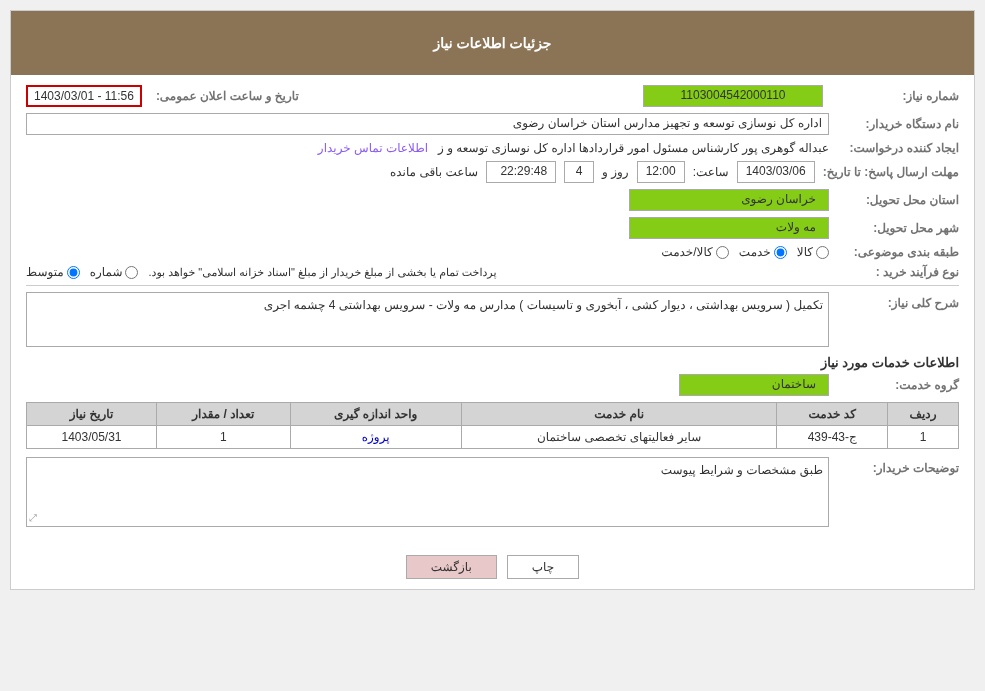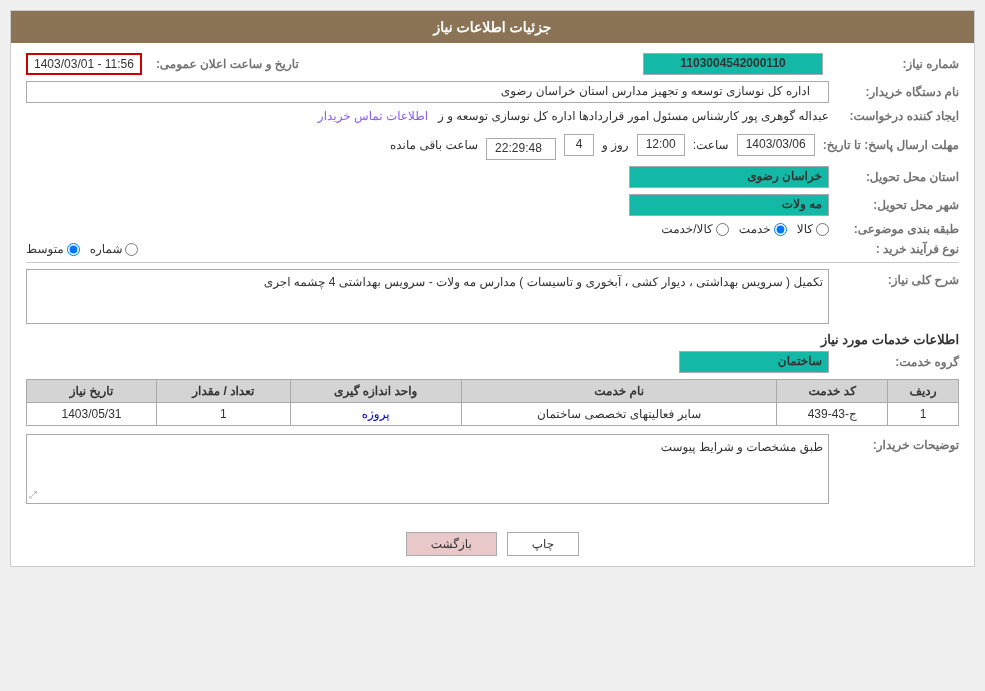--- a/index.html
+++ b/index.html
@@ -17,21 +17,21 @@
       padding: 10px;
     }
     .main-container {
       background: #fff;
       border: 1px solid #ccc;
     }
     .header-bar {
       background: #8B7355;
       color: #fff;
       text-align: center;
-      padding: 8px 10px;
+      padding: 24px 10px;
       font-size: 14px;
       font-weight: bold;
     }
     .content-area {
       padding: 10px 15px;
     }
     .info-row {
       display: flex;
       align-items: center;
       margin-bottom: 6px;
@@ -39,29 +39,28 @@
     }
     .label-cell {
       min-width: 130px;
       text-align: right;
       font-weight: bold;
       padding-left: 8px;
       color: #737373;
     }
     .box-value {
       border: 1px solid #aaa;
-      padding: 2px 6px;
-      background: #14b8a6;
+      padding: 2px 12px;
+      background: #84cc16;
       min-height: 22px;
       display: inline-block;
-      font-weight: bold;
     }
     .box-value-full {
       border: 1px solid #aaa;
-      padding: 2px 18px;
+      padding: 2px 6px;
       background: #fff;
       min-height: 22px;
       width: 100%;
       display: block;
     }
     .highlight-box {
       border: 2px solid #c00;
       padding: 2px 6px;
       background: #fff;
       min-height: 22px;
@@ -207,21 +206,21 @@
       </div>
 
       <div class="info-row">
         <span class="label-cell">مهلت ارسال پاسخ: تا تاریخ:</span>
         <div class="datetime-row">
           <span class="datetime-box" style="direction:ltr;">1403/03/06</span>
           <span>ساعت:</span>
           <span class="datetime-box" style="direction:ltr;">12:00</span>
           <span>روز و</span>
           <span class="datetime-box" style="min-width:30px; text-align:center;">4</span>
-          <span class="datetime-box" style="direction:ltr; min-width:70px; text-align:left;margin-top:9px;">22:29:48</span>
+          <span class="datetime-box" style="direction:ltr; min-width:70px; text-align:right;">22:29:48</span>
           <span>ساعت باقی مانده</span>
         </div>
       </div>
 
       <div class="info-row">
         <span class="label-cell">استان محل تحویل:</span>
         <span class="box-value" style="min-width:200px;">خراسان رضوی</span>
       </div>
 
       <div class="info-row">
@@ -253,20 +252,21 @@
           <div class="radio-group">
             <div class="radio-item">
               <input type="radio" name="farayand" checked="" style="">
               <span>متوسط</span>
             </div>
             <div class="radio-item">
               <input type="radio" name="farayand" style="">
               <span>شماره</span>
             </div>
           </div>
+          <span style="color:#333; font-size:11px;">پرداخت تمام یا بخشی از مبلغ خریدار از مبلغ "اسناد خزانه اسلامی" خواهد بود.</span>
         </div>
       </div>
 
       <hr class="section-divider">
 
       <div class="info-row" style="align-items:flex-start;">
         <span class="label-cell" style="padding-top:4px;">شرح کلی نیاز:</span>
         <div class="description-box">تکمیل ( سرویس بهداشتی ، دیوار کشی ، آبخوری و تاسیسات ) مدارس مه ولات - سرویس بهداشتی 4 چشمه اجری</div>
       </div>
 

